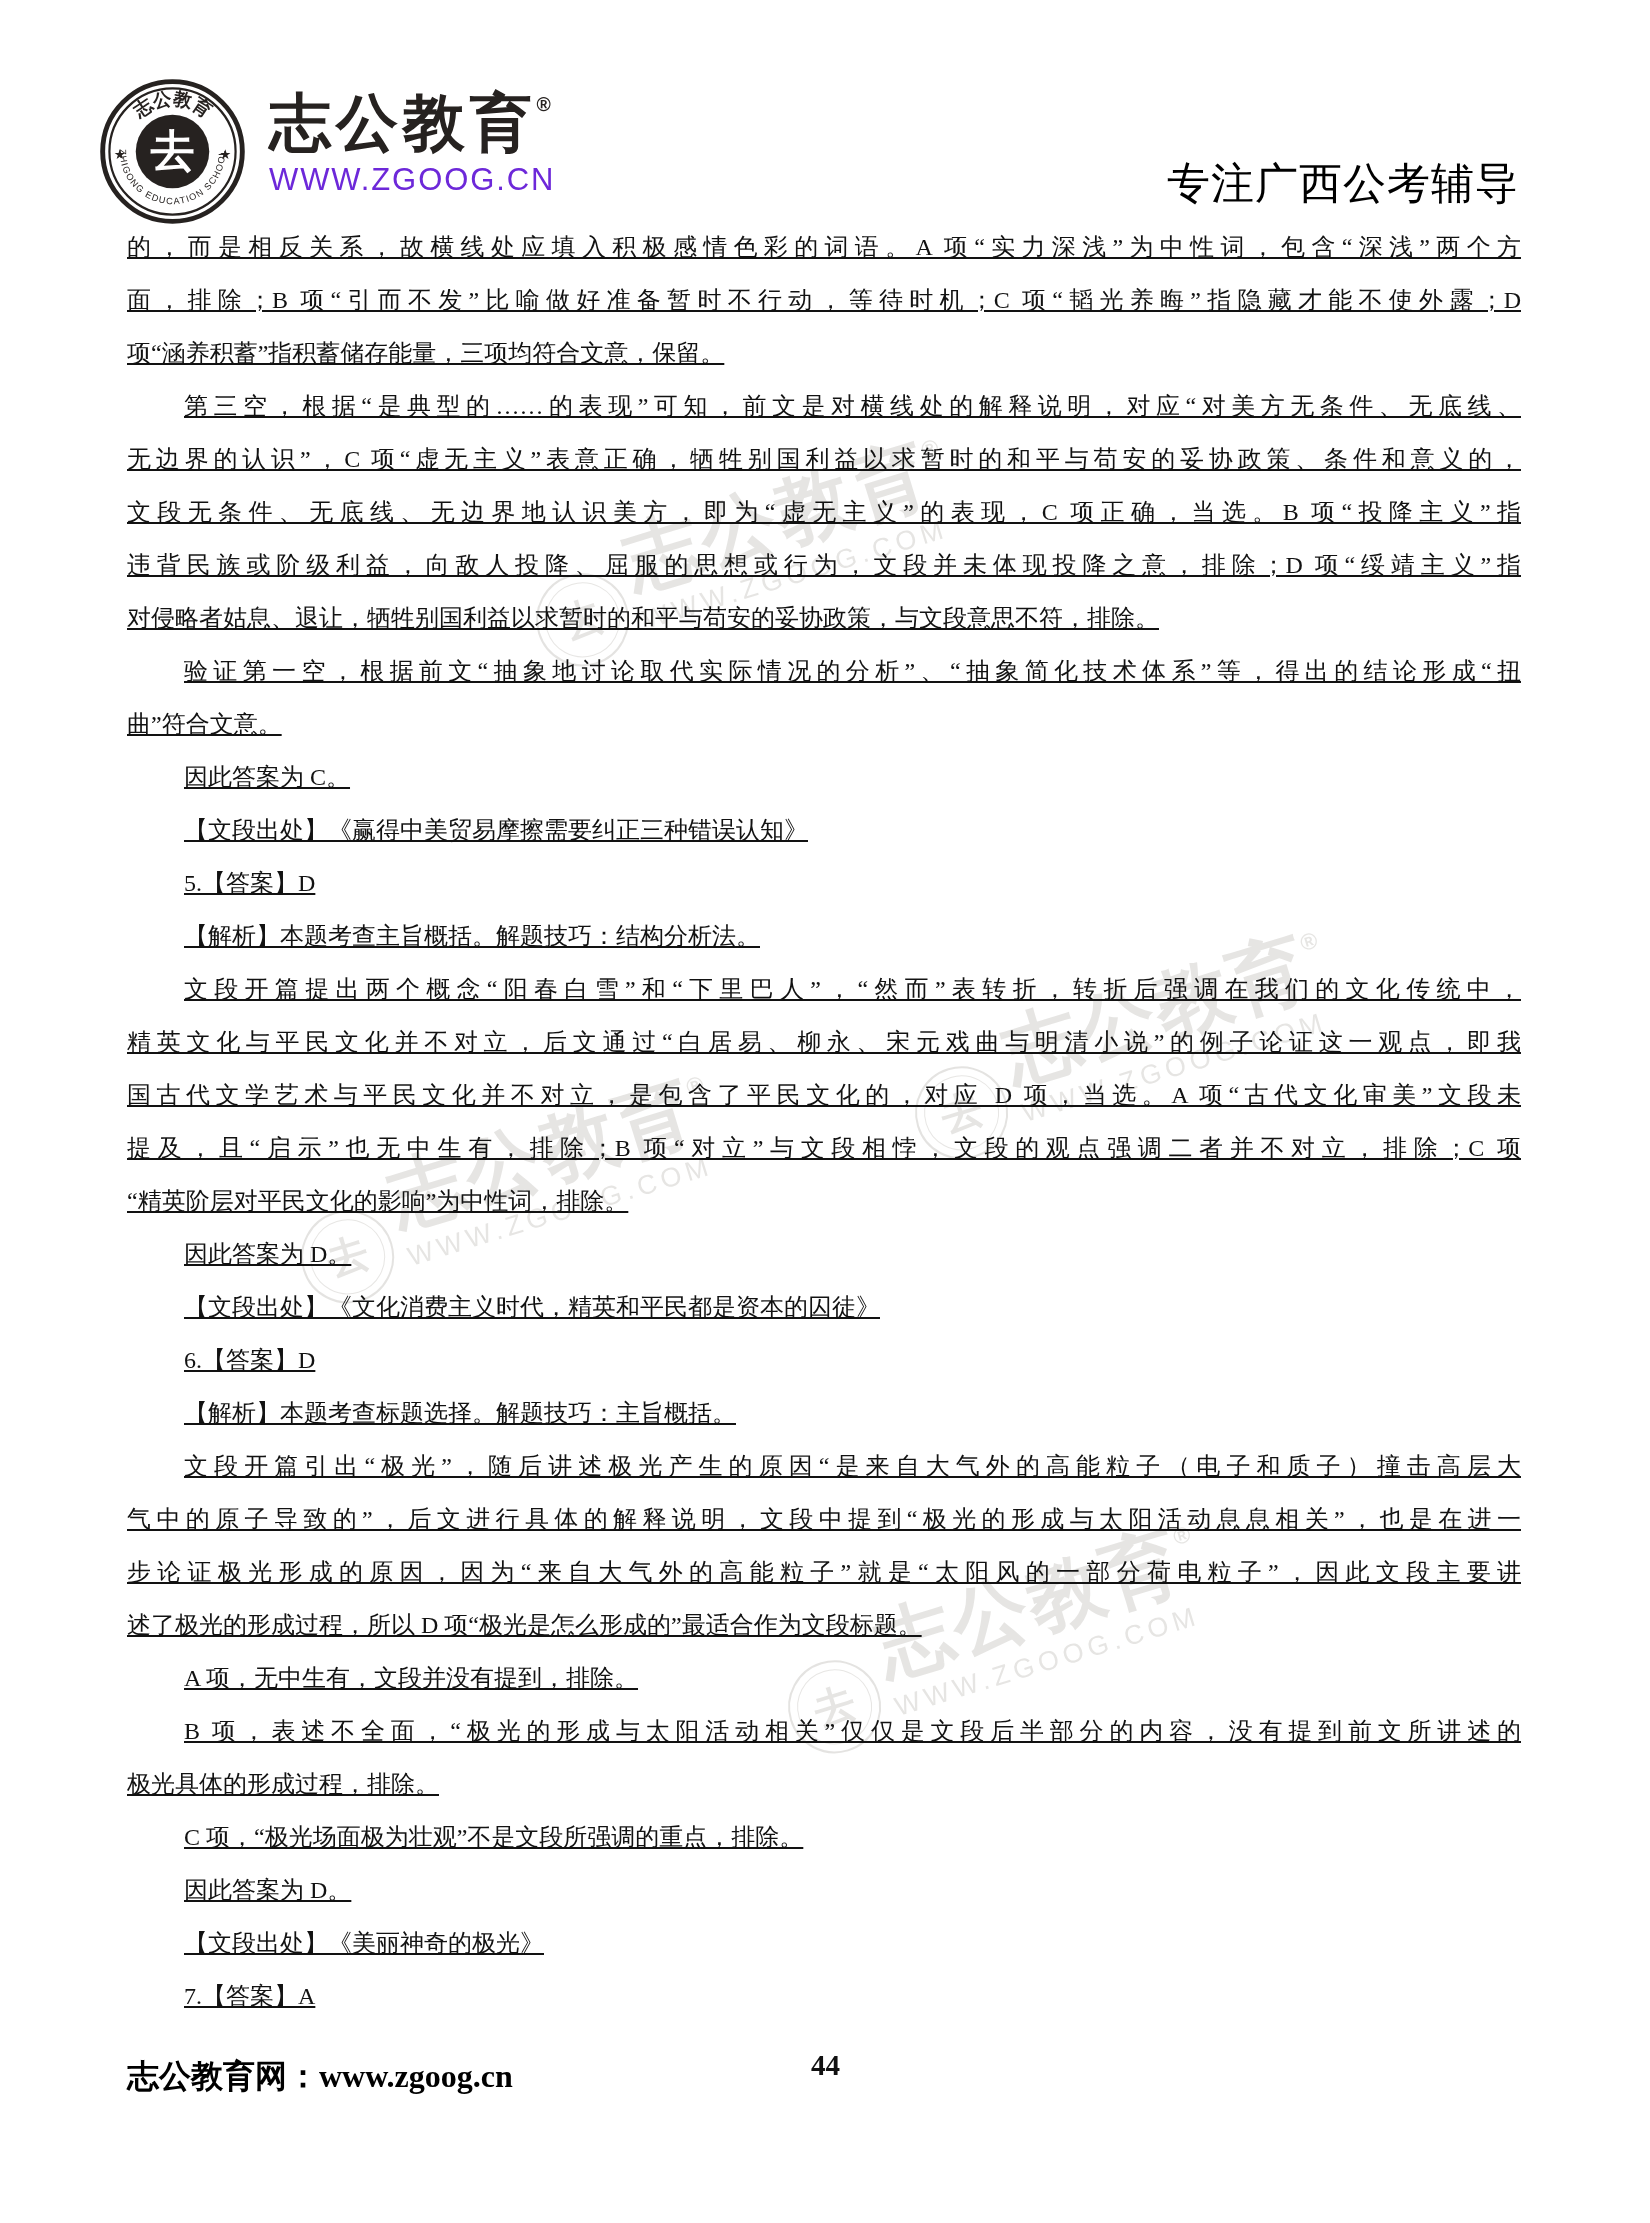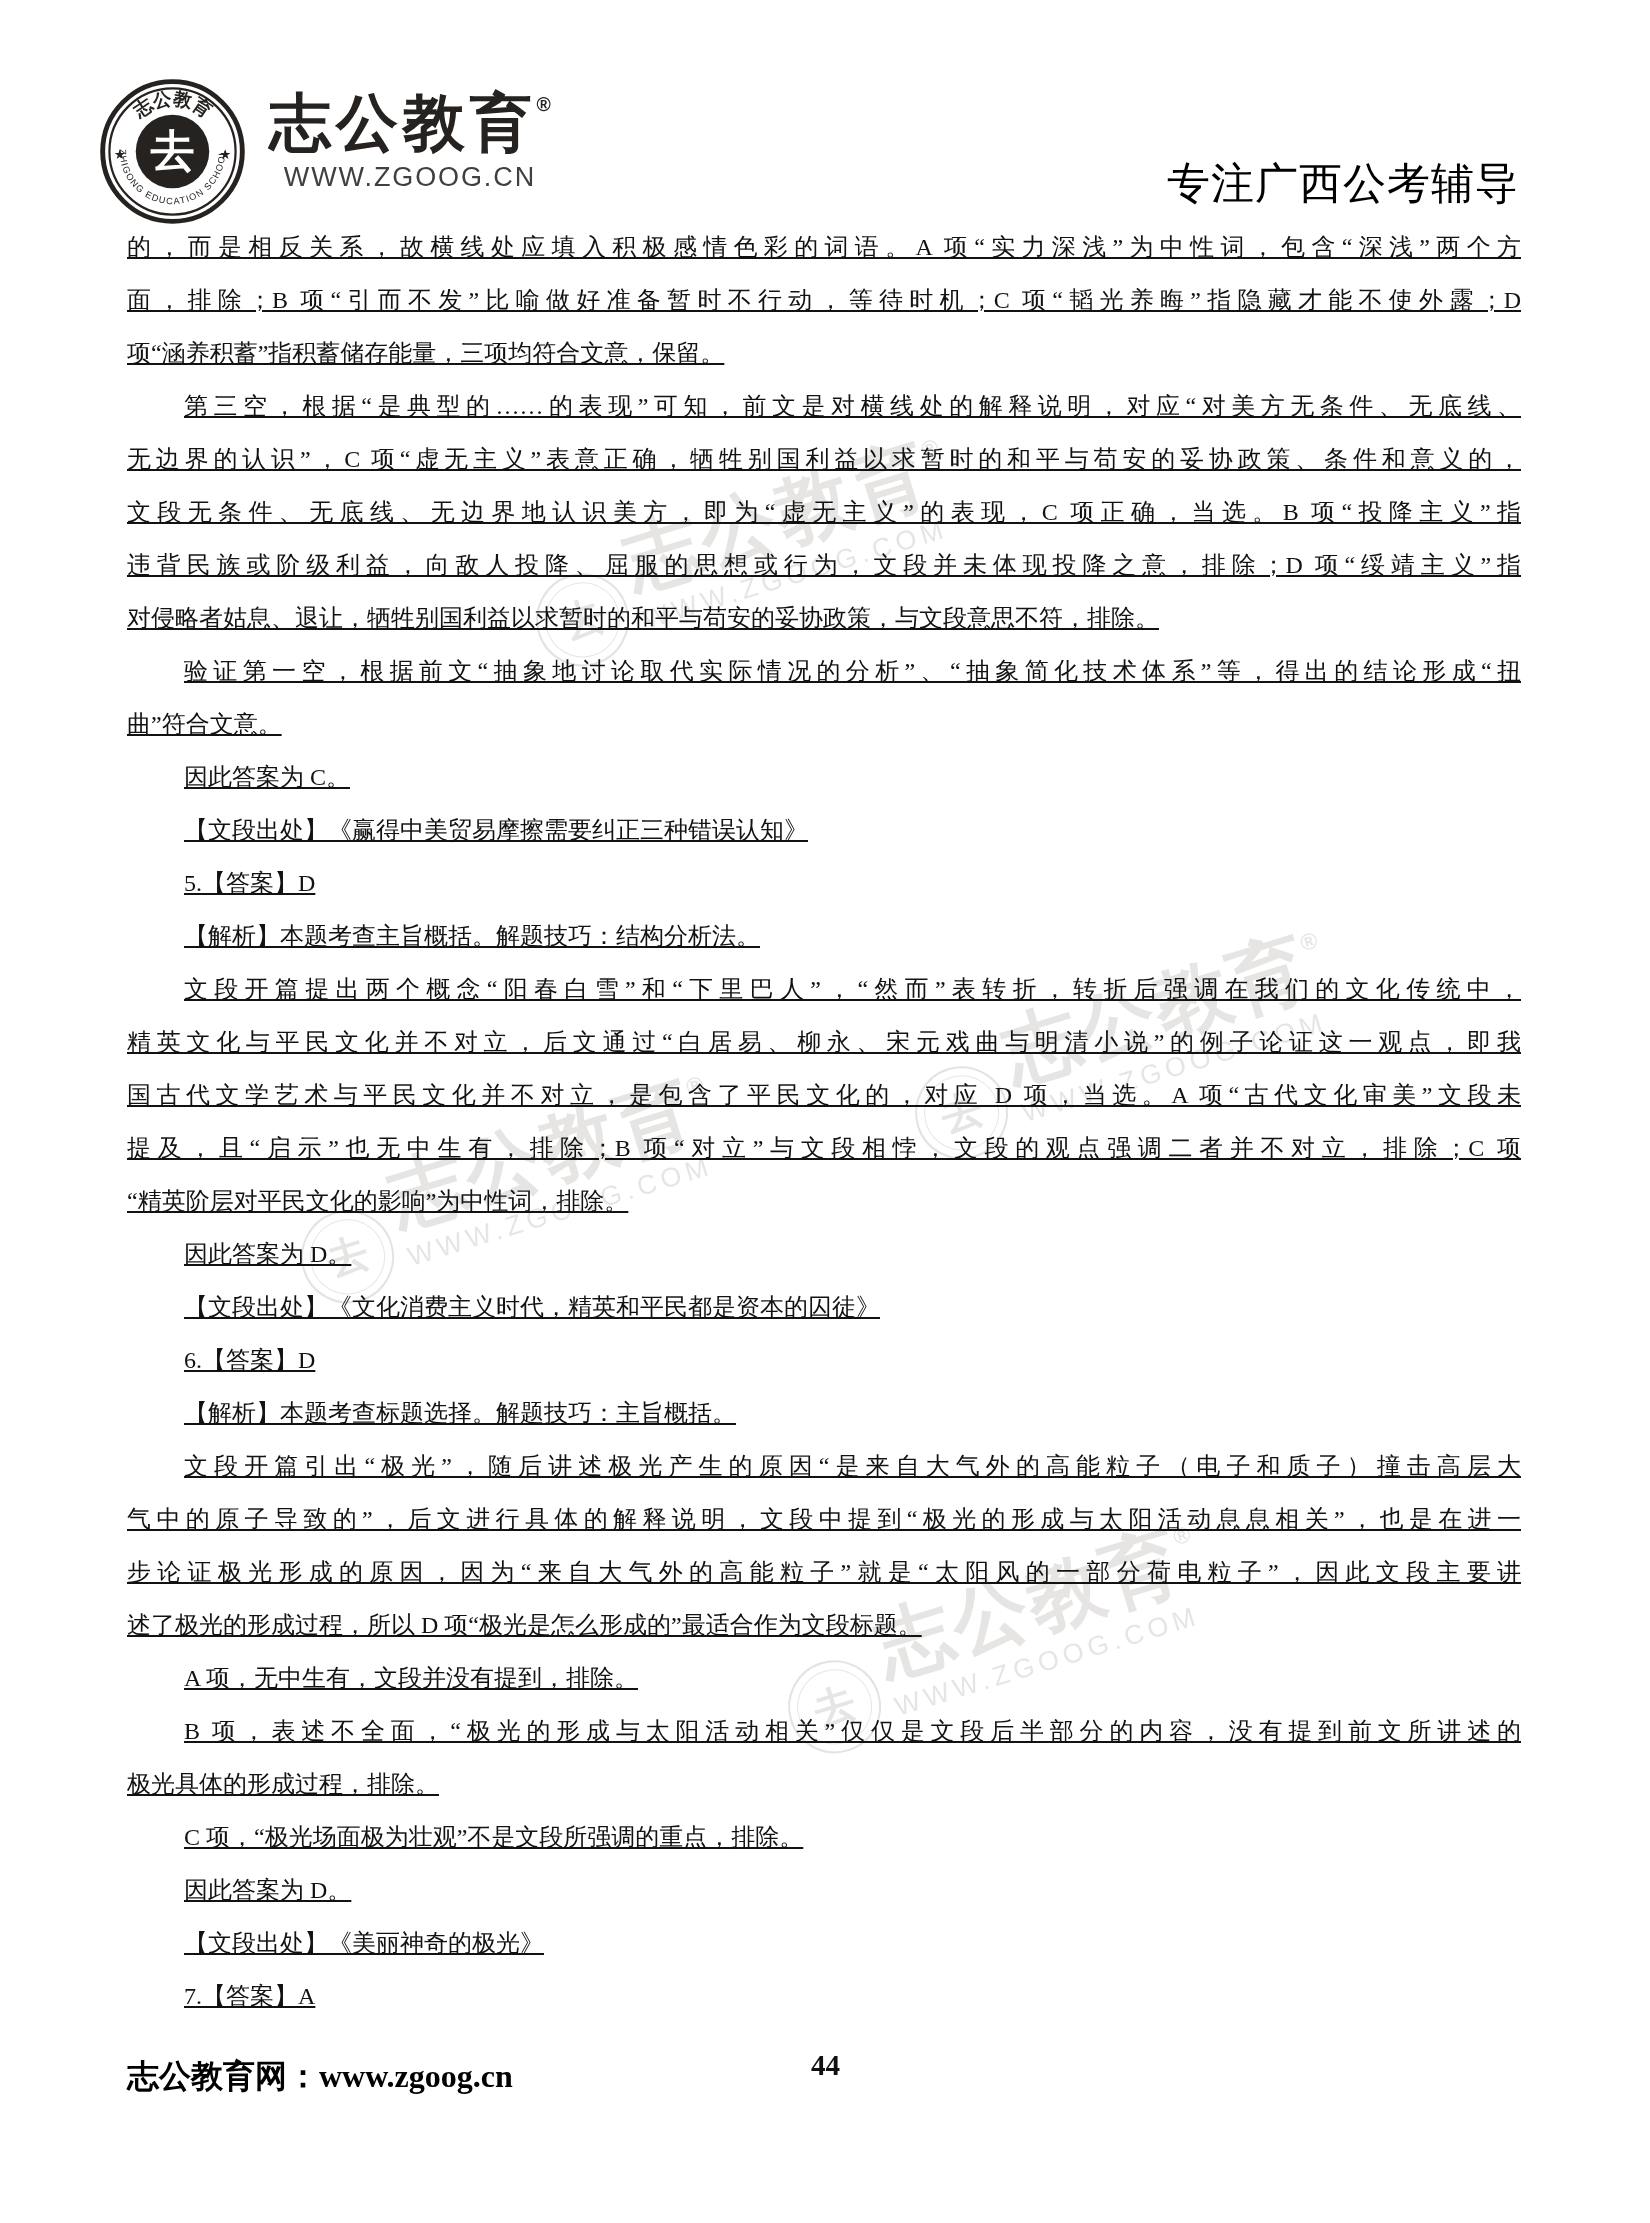--- a/index.html
+++ b/index.html
@@ -5,21 +5,21 @@
   html,body{margin:0;padding:0;background:#888;}
   .page{position:relative;width:1651px;height:2223px;background:#ffffff;margin:0 auto;
         font-family:"Liberation Serif","DejaVu Serif",serif;color:#121212;overflow:hidden;}
 
   
   .header-logo{position:absolute;left:99px;top:78px;display:flex;align-items:flex-start;z-index:3;}
   .seal{width:147px;height:147px;flex:0 0 auto;}
   .brand{margin-left:23px;padding-top:11.6px;font-family:"Liberation Sans","DejaVu Sans",sans-serif;}
   .brand-name{font-weight:bold;font-size:62px;line-height:1.05;letter-spacing:4.9px;color:#262220;}
   .brand-name .reg{font-size:19.4px;vertical-align:33px;letter-spacing:0;}
-  .brand-url{font-size:27px;letter-spacing:1.9px;color:#404040;margin-top:7.8px;font-weight:500;text-align:center;}
+  .brand-url{font-size:31px;letter-spacing:1.9px;color:#6d28d9;margin-top:7.8px;font-weight:500;text-align:center;}
   .tagline{position:absolute;right:132px;top:155px;font-size:43px;font-weight:normal;letter-spacing:1px;color:#000;z-index:3;}
 
   
   .body-text{position:absolute;left:127px;top:221px;width:1394px;z-index:2;}
   .bodyline{height:53px;line-height:53px;font-size:24px;overflow:hidden;text-decoration:underline;}
   .bodyline.just{text-align:justify;text-align-last:justify;}
   .bodyline.indent{padding-left:57px;}
 
   
   .wm{position:absolute;z-index:1;transform:rotate(-17deg);display:flex;align-items:center;

